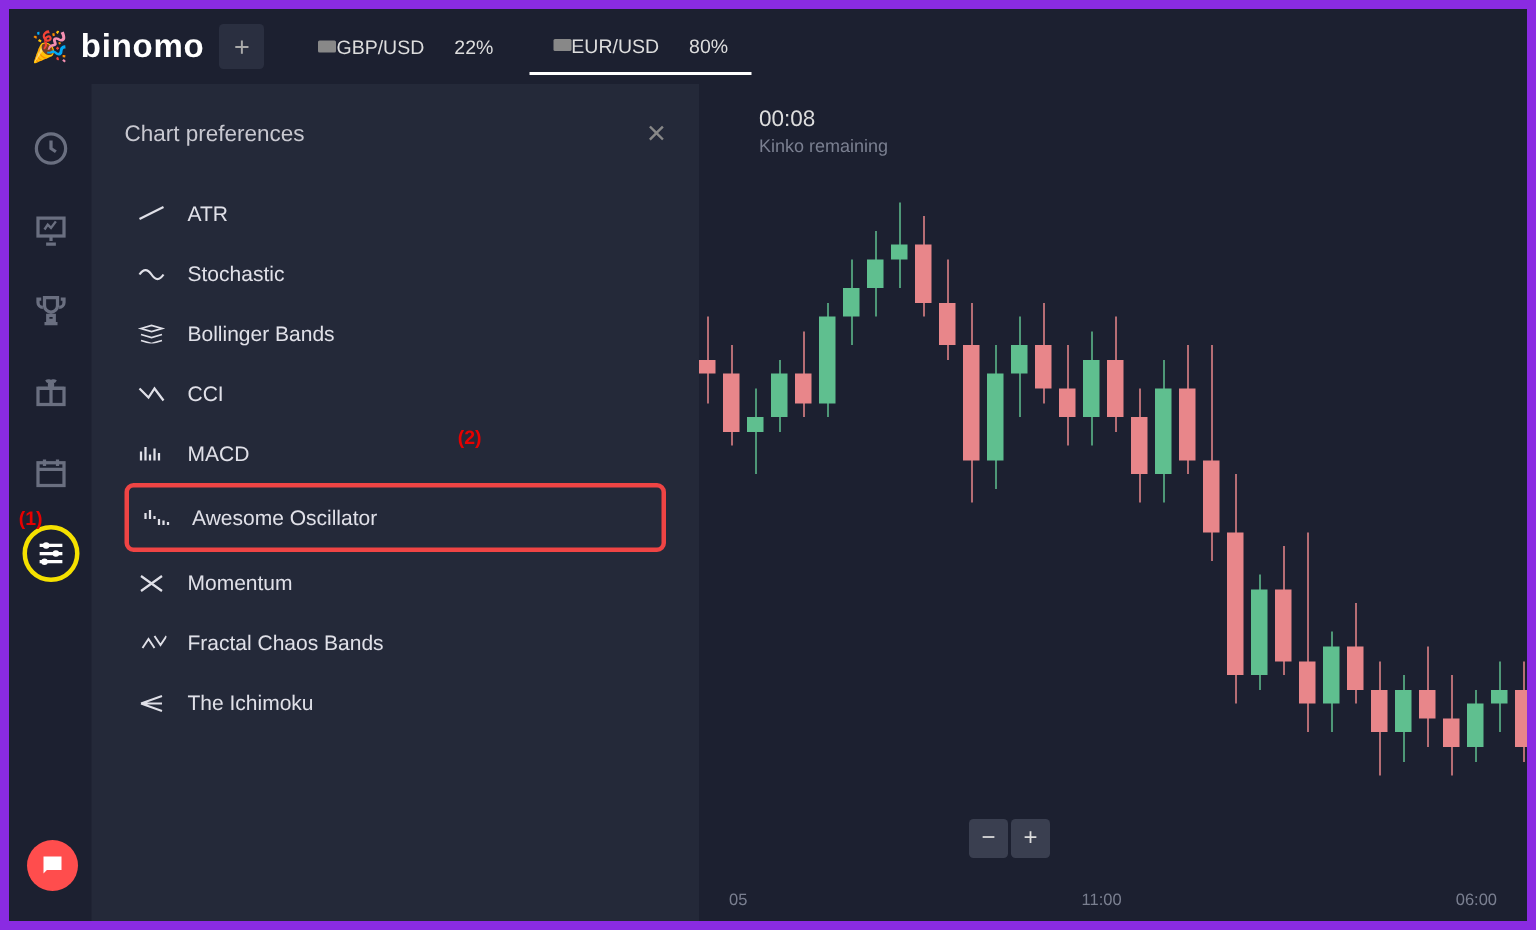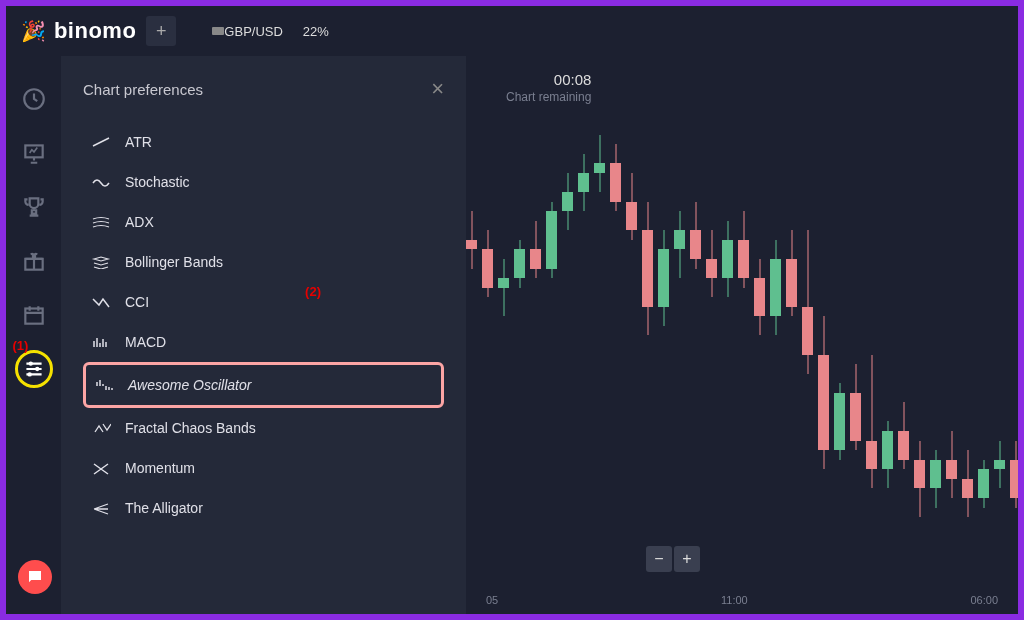--- a/index.html
+++ b/index.html
@@ -21,25 +21,25 @@
   .side-icon.highlight { position: relative; }
   .highlight-ring { position: absolute; width: 38px; height: 38px; border: 3px solid #f5e100; border-radius: 50%; pointer-events: none; }
   .side-icon.highlight .inner { color: #fff; }
   .anno { position: absolute; color: #e60000; font-weight: bold; font-size: 13px; pointer-events: none; }
   .chat-fab { position: absolute; bottom: 20px; left: 12px; width: 34px; height: 34px; background: #ff4d4d; border-radius: 50%; display: flex; align-items: center; justify-content: center; color: #fff; cursor: pointer; }
   .panel { width: 405px; background: #242939; padding: 20px 22px; position: relative; }
   .panel-header { display: flex; justify-content: space-between; align-items: center; color: #c8c8d0; font-size: 15px; margin-bottom: 20px; }
   .panel-close { color: #888; font-size: 22px; cursor: pointer; font-weight: 300; }
   .ind-list { display: flex; flex-direction: column; gap: 0; }
   .ind-item { display: flex; align-items: center; gap: 14px; color: #e0e0e8; font-size: 14px; padding: 12px 8px; cursor: pointer; border-radius: 6px; position: relative; }
-  .ind-item.boxed { border: 3px solid #fca5a5; font-style: italic; }
+  .ind-item.boxed { border: 3px solid #ef4444; }
   .ind-icon { width: 20px; height: 14px; color: #e0e0e8; display: flex; align-items: center; justify-content: center; }
   .ind-icon svg { width: 100%; height: 100%; }
   .chart-area { flex: 1; position: relative; overflow: hidden; }
-  .timer { position: absolute; top: 15px; left: 40px; color: #ddd; font-size: 15px; text-align: right; }
+  .timer { position: absolute; top: 15px; left: 40px; color: #ddd; font-size: 15px; }
   .timer-sub { color: #7a7f90; font-size: 12px; margin-top: 2px; }
   .zoom-ctrl { position: absolute; bottom: 42px; left: 180px; display: flex; gap: 2px; }
   .zoom-btn { width: 26px; height: 26px; background: #3a3f50; color: #ddd; display: flex; align-items: center; justify-content: center; font-size: 16px; cursor: pointer; border-radius: 3px; }
   .xaxis { position: absolute; bottom: 8px; left: 0; right: 0; display: flex; justify-content: space-between; padding: 0 20px; color: #7a7f90; font-size: 11px; }
   .candles { position: absolute; top: 50px; left: 0; right: 0; bottom: 30px; }
   .candle { position: absolute; width: 11px; }
   .candle .wick { position: absolute; left: 50%; width: 1px; transform: translateX(-50%); background: currentColor; }
   .candle .body { position: absolute; left: 0; width: 100%; background: currentColor; }
   .up { color: #5fbf8f; }
   .down { color: #e8868a; }
@@ -54,20 +54,25 @@
       <span class="logo-icon">🎉</span>
       <span class="logo-text">binomo</span>
     </div>
     <div class="plus-btn">+</div>
     <div id="tabs" style="display:flex;gap:8px;margin-left:10px;">
         <div class="tab">
           <span class="tab-flag"></span>
     <span>GBP/USD</span>
     <span class="tab-pct">22%</span>
         </div>
+        <div class="tab active">
+          <span class="tab-flag"></span>
+    <span>EUR/USD</span>
+    <span class="tab-pct">80%</span>
+        </div>
       </div>
   </div>
 
   <div class="main">
 
     <div class="sidebar">
       <div id="sidebar-icons" style="display: flex; flex-direction: column; align-items: center; gap: 28px;">
           <div class="side-icon">
             <svg viewBox="0 0 24 24" class="inner">
               <circle cx="12" cy="12" r="9" stroke="currentColor" stroke-width="2" fill="none"></circle>
@@ -137,28 +142,20 @@
             <span class="ind-icon">
               <svg viewBox="0 0 20 14">
                 <path d="M2 8 Q6 2 10 8 T18 8" stroke="currentColor" stroke-width="1.5" fill="none"></path>
               </svg>
             </span>
     <span>Stochastic</span>
           </div>
           <div class="ind-item">
             <span class="ind-icon">
               <svg viewBox="0 0 20 14">
-                <path d="M2 4 Q10 1 18 4 M2 8 Q10 5 18 8 M2 12 Q10 9 18 12" stroke="currentColor" stroke-width="1.2" fill="none"></path>
-              </svg>
-            </span>
-    <span>ADX</span>
-          </div>
-          <div class="ind-item">
-            <span class="ind-icon">
-              <svg viewBox="0 0 20 14">
                 <path d="M3 4l7-2 7 2-7 2-7-2zM3 8l7 2 7-2M3 12l7 2 7-2" stroke="currentColor" stroke-width="1.2" fill="none"></path>
               </svg>
             </span>
     <span>Bollinger Bands</span>
           </div>
           <div class="ind-item">
             <span class="ind-icon">
               <svg viewBox="0 0 20 14">
                 <path d="M2 4L8 10L12 4L18 12" stroke="currentColor" stroke-width="1.5" fill="none"></path>
               </svg>
@@ -177,49 +174,49 @@
             <span class="ind-icon">
               <svg viewBox="0 0 20 14">
                 <path d="M3 8V4M6 8V2M9 8V6M12 12V8M15 12V9M18 12V10" stroke="currentColor" stroke-width="1.5"></path>
               </svg>
             </span>
     <span>Awesome Oscillator</span>
           </div>
           <div class="ind-item">
             <span class="ind-icon">
               <svg viewBox="0 0 20 14">
+                <path d="M3 3L17 13M3 13L17 3" stroke="currentColor" stroke-width="1.5"></path>
+              </svg>
+            </span>
+    <span>Momentum</span>
+          </div>
+          <div class="ind-item">
+            <span class="ind-icon">
+              <svg viewBox="0 0 20 14">
                 <path d="M4 11L8 5L12 11M12 3L16 9L20 3" stroke="currentColor" stroke-width="1.3" fill="none"></path>
               </svg>
             </span>
     <span>Fractal Chaos Bands</span>
           </div>
           <div class="ind-item">
             <span class="ind-icon">
               <svg viewBox="0 0 20 14">
-                <path d="M3 3L17 13M3 13L17 3" stroke="currentColor" stroke-width="1.5"></path>
-              </svg>
-            </span>
-    <span>Momentum</span>
-          </div>
-          <div class="ind-item">
-            <span class="ind-icon">
-              <svg viewBox="0 0 20 14">
                 <path d="M3 8L17 3M3 8L17 8M3 8L17 13" stroke="currentColor" stroke-width="1.3"></path>
               </svg>
             </span>
-    <span>The Alligator</span>
+    <span>The Ichimoku</span>
           </div>
         </div>
       <span class="anno" style="right:145px;top:228px;">(2)</span>
     </div>
 
     <div class="chart-area">
       <div class="timer">
         <div>00:08</div>
-        <div class="timer-sub">Chart remaining</div>
+        <div class="timer-sub">Kinko remaining</div>
       </div>
       <div class="candles" id="candles">
           <div class="candle down" style="left: 0px;">
             <div class="wick" style="top:105.15999999999998px;height:57.36px"></div>
     <div class="body" style="top:133.84px;height:9.56000000000003px"></div>
           </div>
           <div class="candle down" style="left: 16px;">
             <div class="wick" style="top:124.28px;height:66.92000000000002px"></div>
     <div class="body" style="top:143.40000000000003px;height:38.23999999999998px"></div>
           </div>

